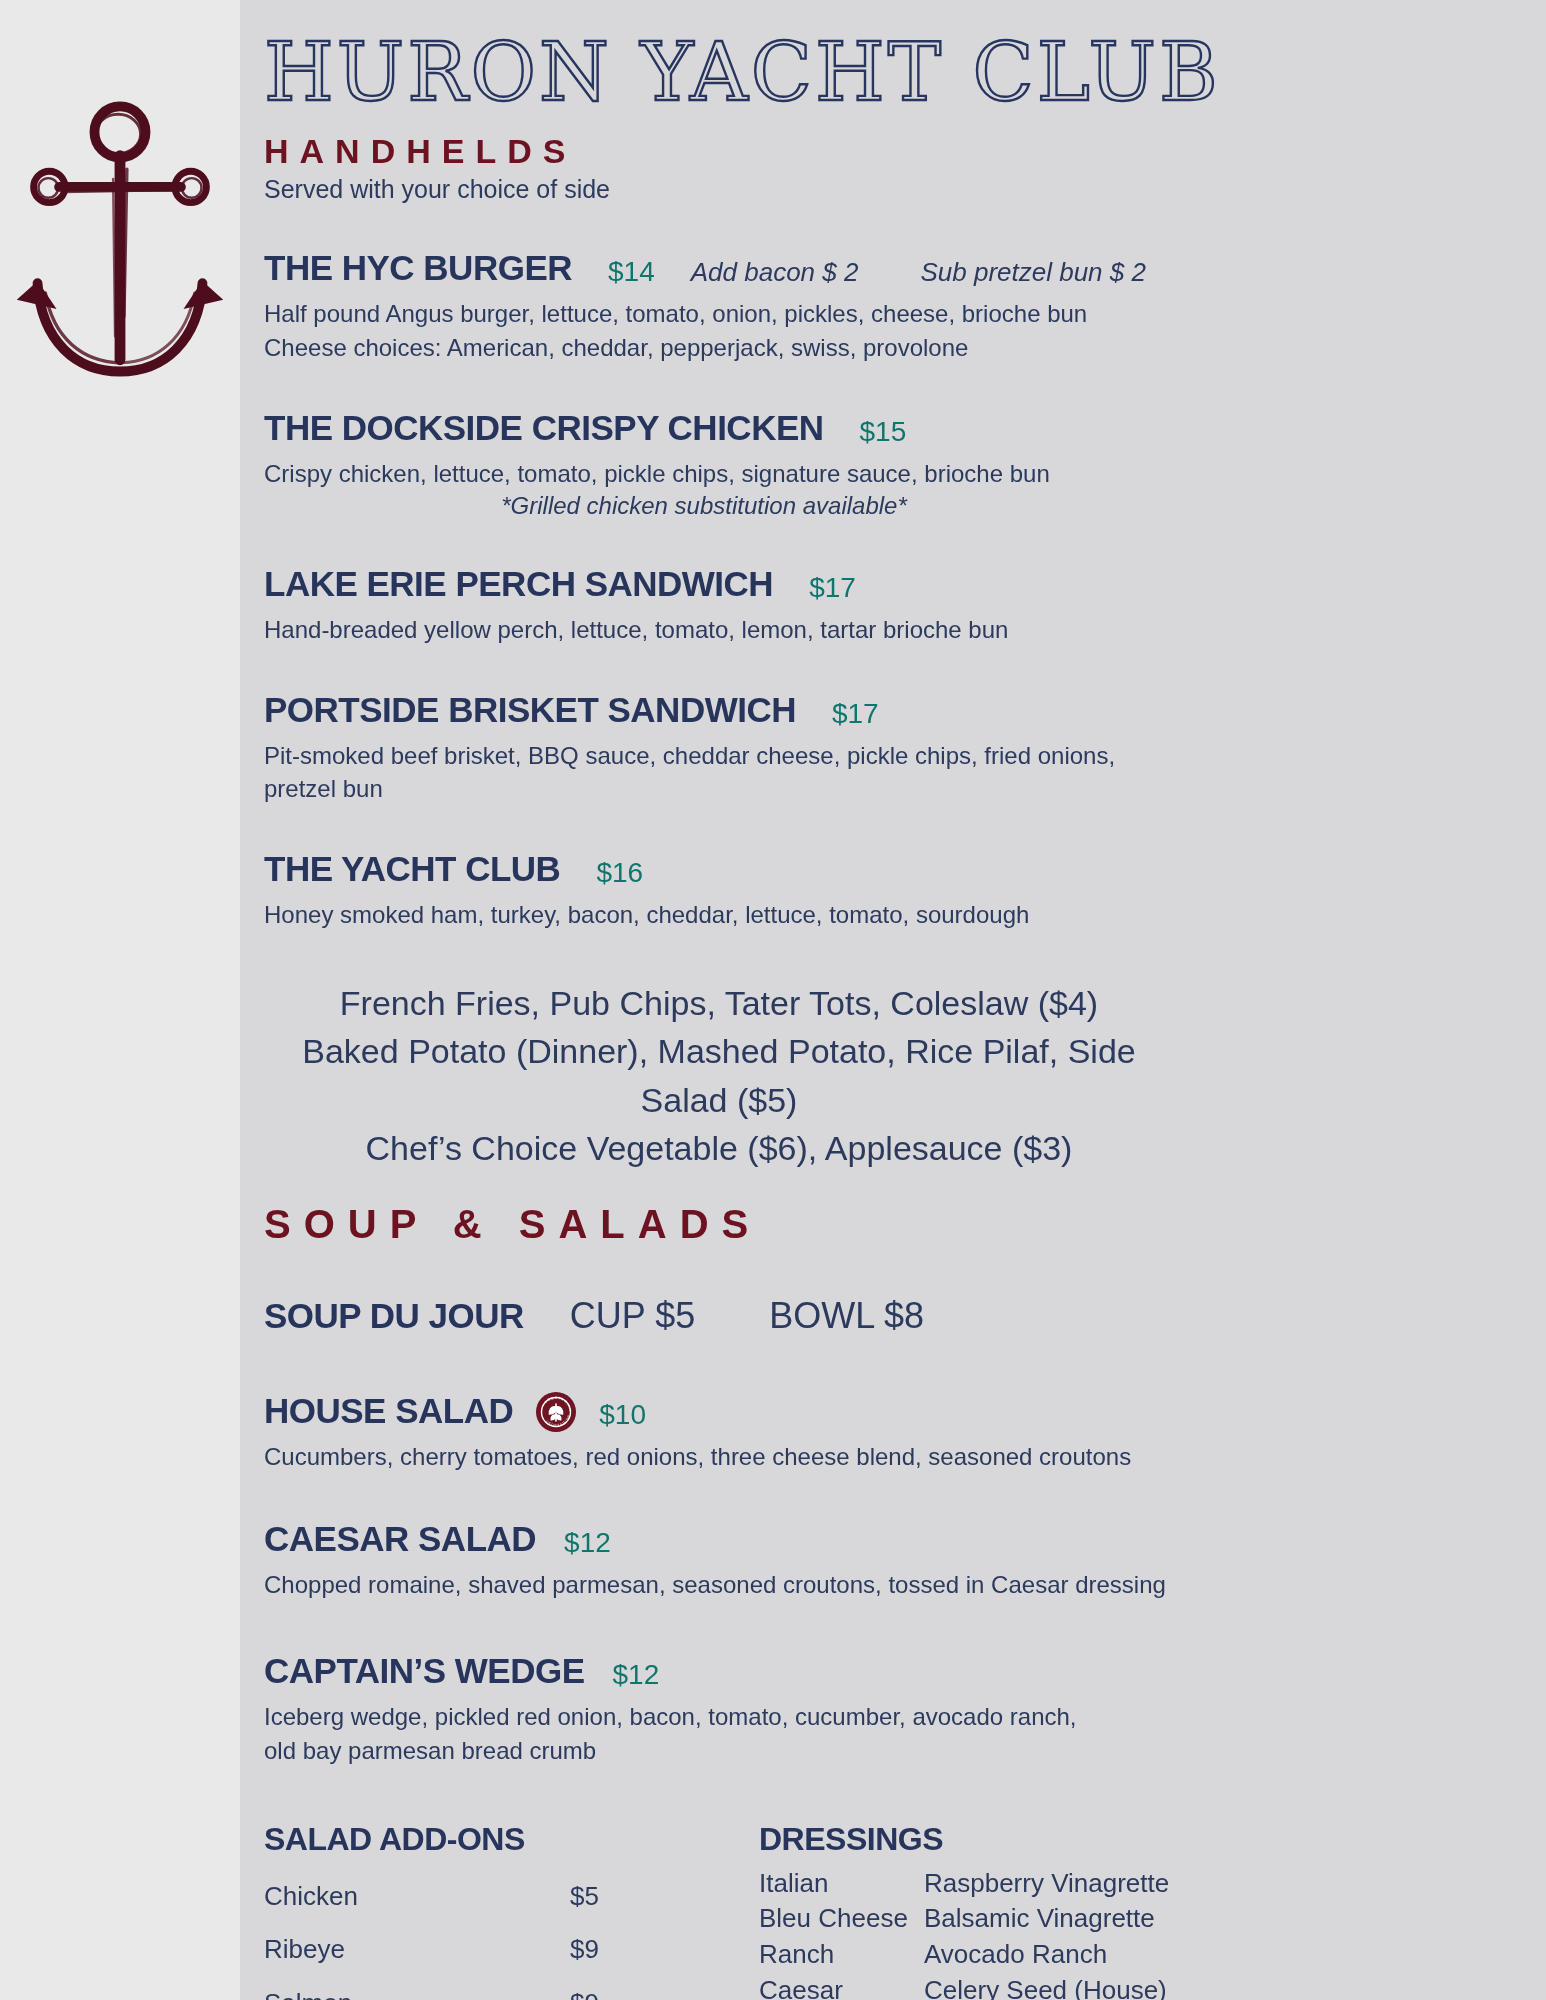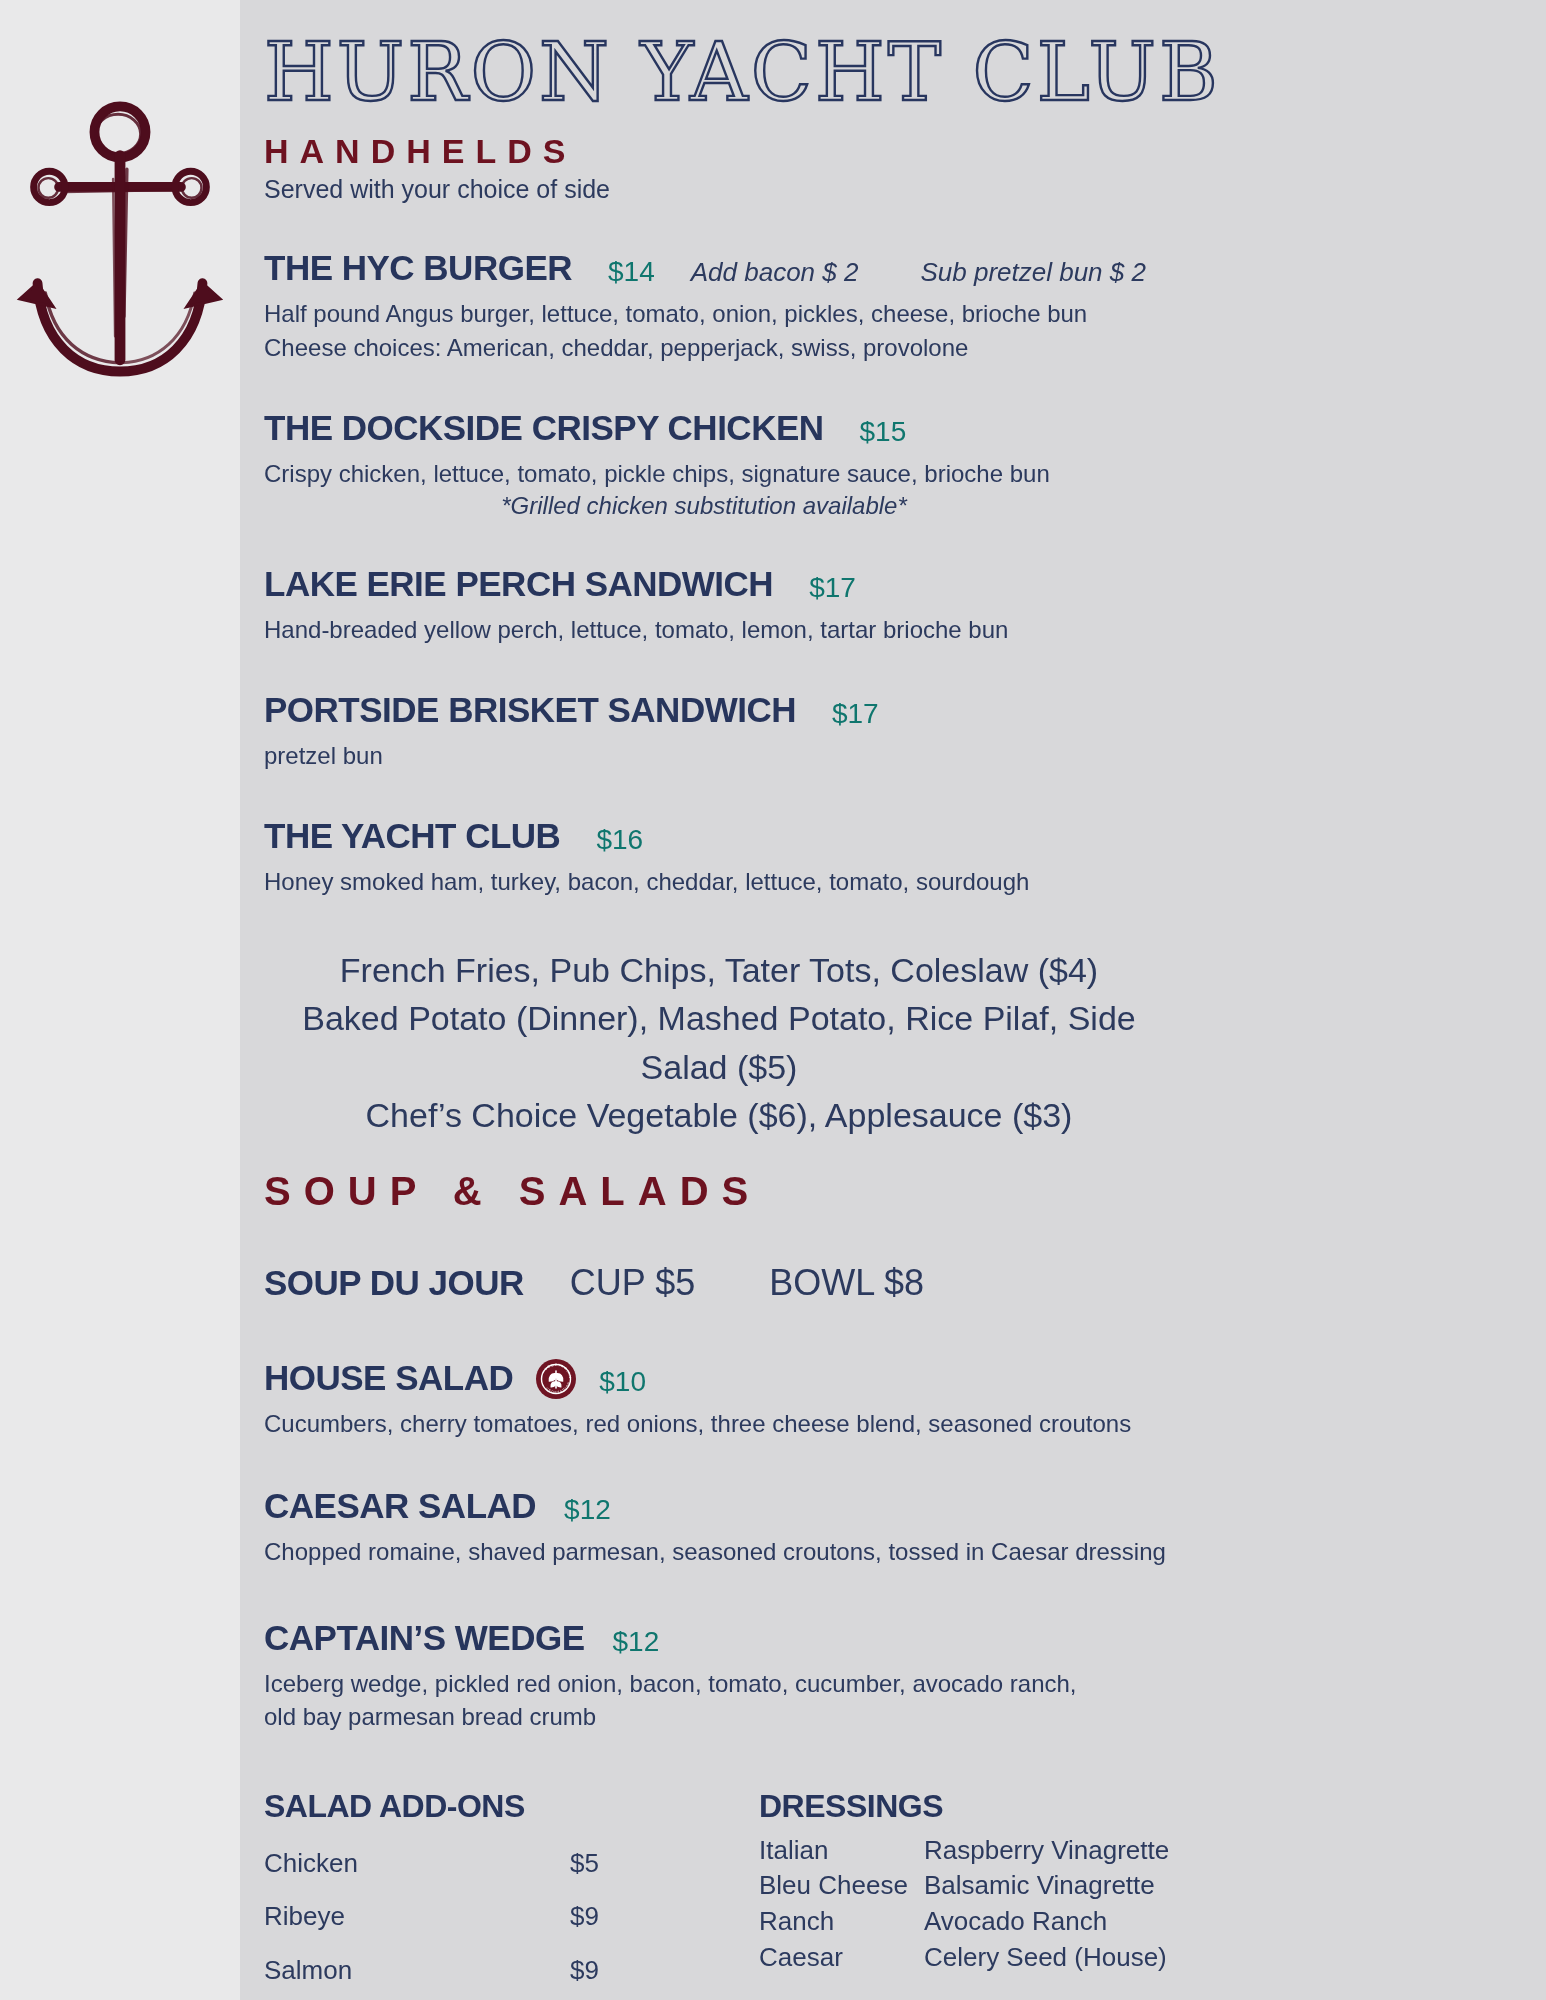--- a/index.html
+++ b/index.html
@@ -132,20 +132,21 @@
       <div>Hand-breaded yellow perch, lettuce, tomato, lemon, tartar brioche bun</div>
     </div>
   </div>
 
   <div class="item">
     <div class="item-head">
       <span class="item-name">PORTSIDE BRISKET SANDWICH</span>
       <span class="item-price">$17</span>
     </div>
     <div class="desc">
+      <div>Pit-smoked beef brisket, BBQ sauce, cheddar cheese, pickle chips, fried onions,</div>
       <div>pretzel bun</div>
     </div>
   </div>
 
   <div class="item">
     <div class="item-head">
       <span class="item-name">THE YACHT CLUB</span>
       <span class="item-price">$16</span>
     </div>
     <div class="desc">

